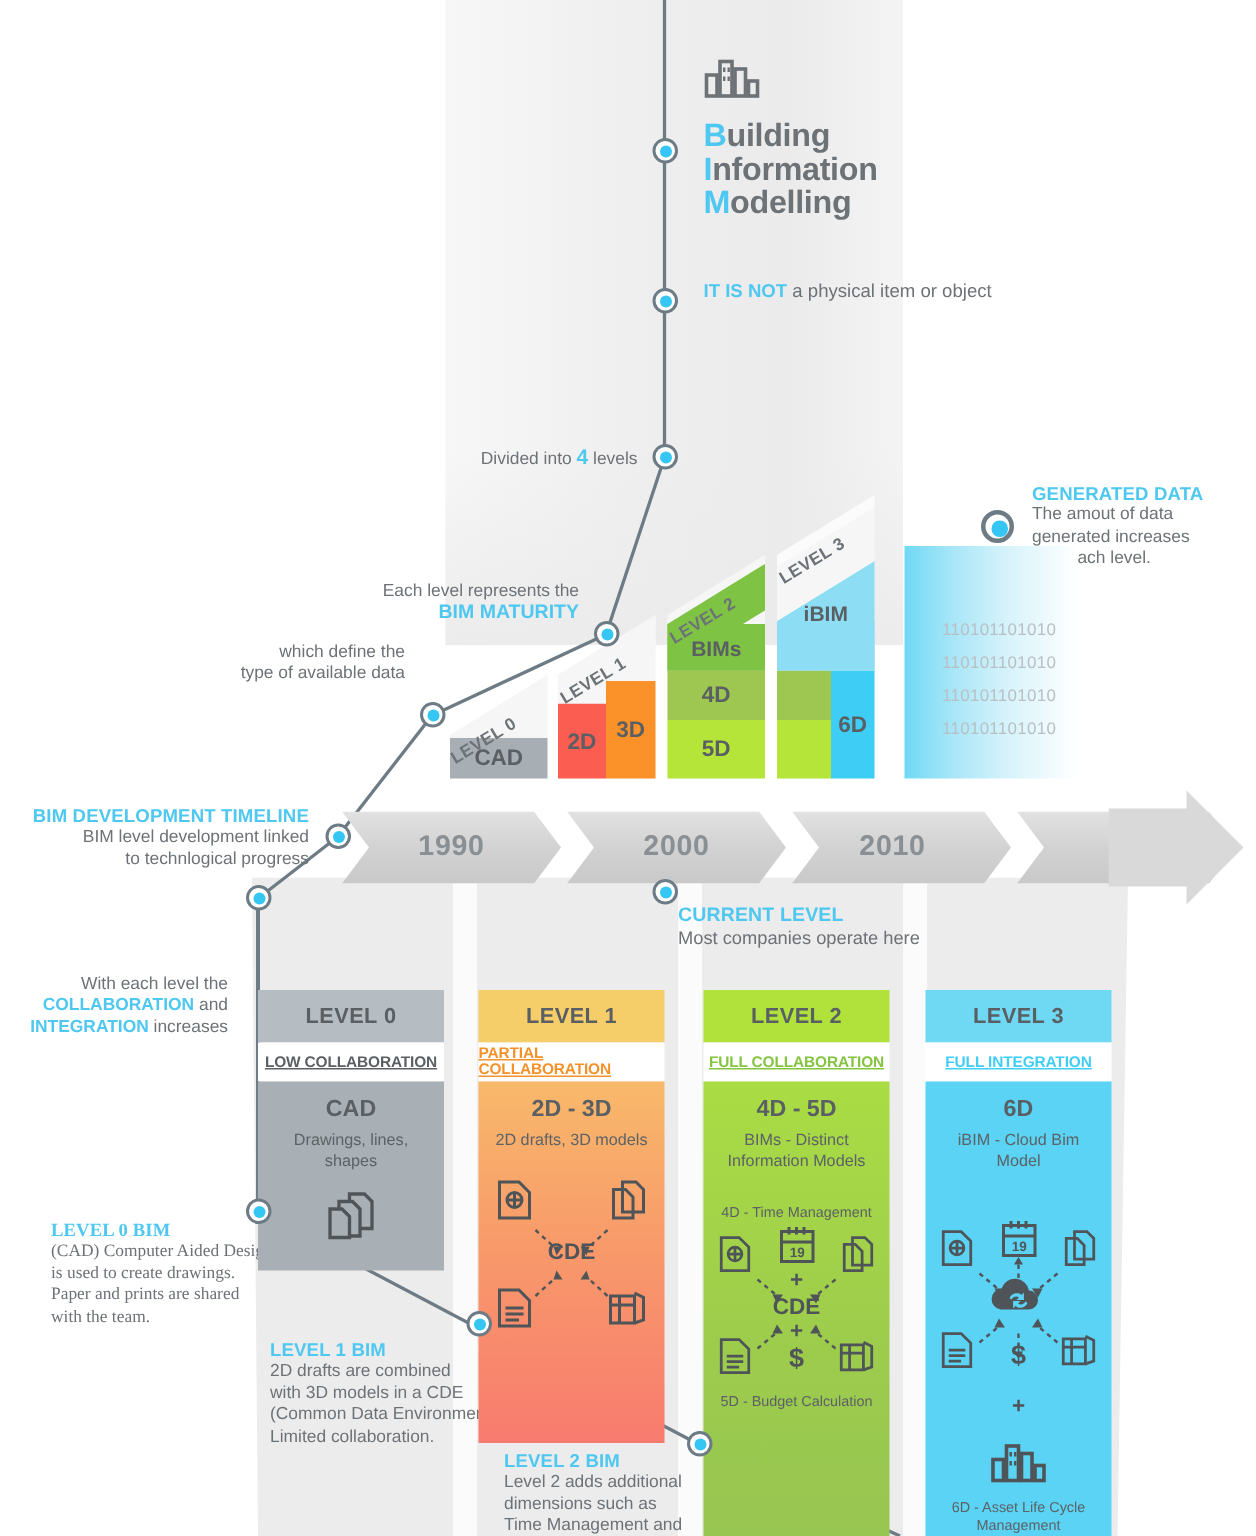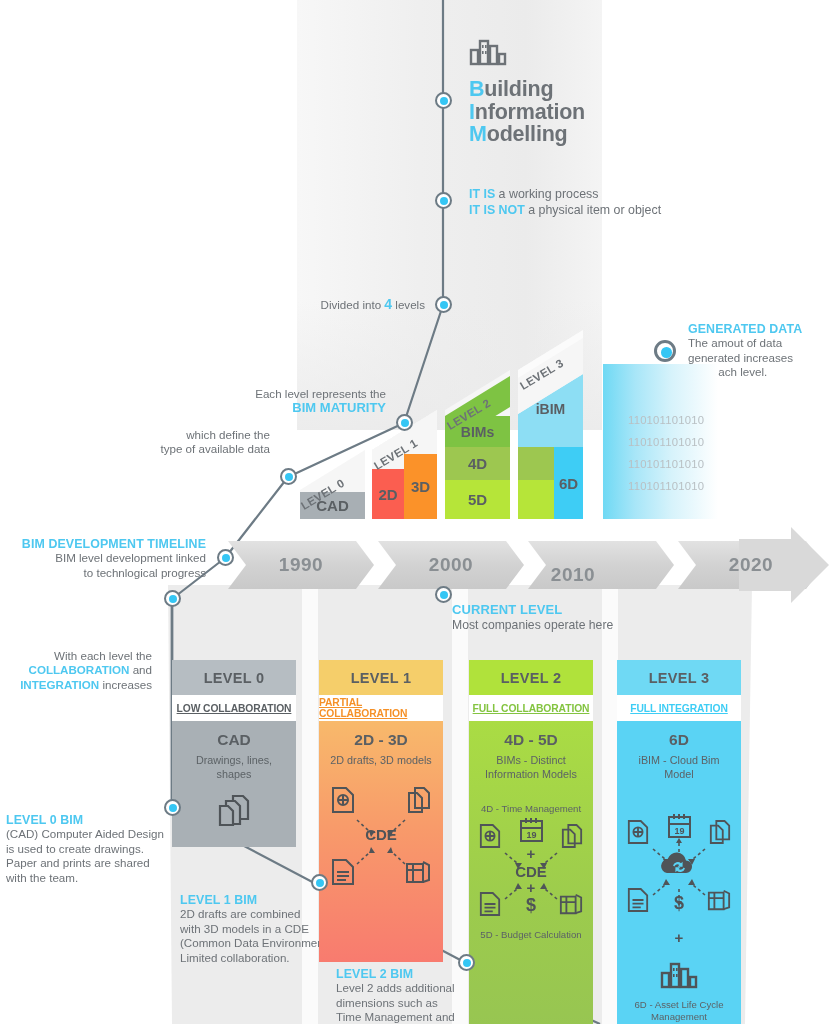--- a/index.html
+++ b/index.html
@@ -120,21 +120,20 @@
             <rect x="16" y="13" width="1.6" height="3"></rect>
         </g>
       </svg>
     </span>
     <div class="brandline"><span class="c">B</span><span>uilding</span></div>
     <div class="brandline"><span class="c">I</span><span>nformation</span></div>
     <div class="brandline"><span class="c">M</span><span>odelling</span></div>
   </div>
 
   <div class="abs itis">
-    <div><b>IT IS</b><span> a working process</span></div>
     <div><b>IT IS NOT</b><span> a physical item or object</span></div>
   </div>
 
   <svg class="abs lines">
     <polyline points="443,-20 443,205 443,305 404,423 288,477 225,558 172,599 172,808 466,963 600,1024" fill="none" stroke="#6d7b85" stroke-width="2.2" stroke-linejoin="round"></polyline>
     <line x1="172" y1="599" x2="172" y2="808" stroke="#6d7b85" stroke-width="2.6"></line>
     <line x1="443" y1="553" x2="443" y2="597" stroke="#6d7b85" stroke-width="2.2"></line>
   </svg>
 
   <div class="abs dot" style="left:434.5px;top:92px;"></div>
@@ -181,21 +180,21 @@
     <div>With each level the</div>
     <div><span class="hl">COLLABORATION</span><span> and</span></div>
     <div><span class="hl">INTEGRATION</span><span> increases</span></div>
   </div>
 
   <div class="abs anno" style="left:452px;top:603px;width:240px;">
     <span class="ttl" style="font-size:13px">CURRENT LEVEL</span>
     <div style="font-size:12.2px;margin-top:1px">Most companies operate here</div>
   </div>
 
-  <div class="abs anno" style="left:6px;top:813px;width:180px;">
+  <div class="abs anno" style="left:34px;top:813px;width:180px;font-family:Liberation Serif, serif;">
     <span class="ttl">LEVEL 0 BIM</span>
     <div>(CAD) Computer Aided Design</div>
     <div>is used to create drawings.</div>
     <div>Paper and prints are shared</div>
     <div>with the team.</div>
   </div>
 
   <div class="abs anno" style="left:180px;top:893px;width:185px;">
     <span class="ttl">LEVEL 1 BIM</span>
     <div>2D drafts are combined</div>
@@ -281,22 +280,21 @@
       <polygon points="450,0 578,0 596,24 578,48 450,48 468,24" fill="url(#tg)"></polygon>
     </svg>
   </div>
   <div class="abs" style="left:739px;top:527px;">
     <svg width="90" height="76">
         <polygon points="0,12 52,12 52,0 90,38 52,76 52,64 0,64" fill="#d9d9d9"></polygon>
       </svg>
   </div>
   <div class="abs tlyear" style="left:228px;width:146px;top:541px;">1990</div>
   <div class="abs tlyear" style="left:378px;width:146px;top:541px;">2000</div>
-  <div class="abs tlyear" style="left:500px;width:146px;top:541px;margin-top:10px;">2010</div>
-  <div class="abs tlyear" style="left:678px;width:146px;top:541px;">2020</div>
+  <div class="abs tlyear" style="left:522px;width:146px;top:541px;">2010</div>
 
   <div class="abs card" style="left:172px;top:660px;">
     <div class="hdr" style="background:#b6bdc2">LEVEL 0</div>
     <div class="sub" style="color:#5a5f63">LOW COLLABORATION</div>
     <div class="body" style="background:#a9b0b5;height:104px;">
       <div class="dim">CAD</div>
       <div class="desc">Drawings, lines, shapes</div>
       <div style="margin-top:12px">
         <svg width="34" height="34" viewBox="0 0 34 34">
           <g fill="none" stroke="#4f5458" stroke-width="2.2">

